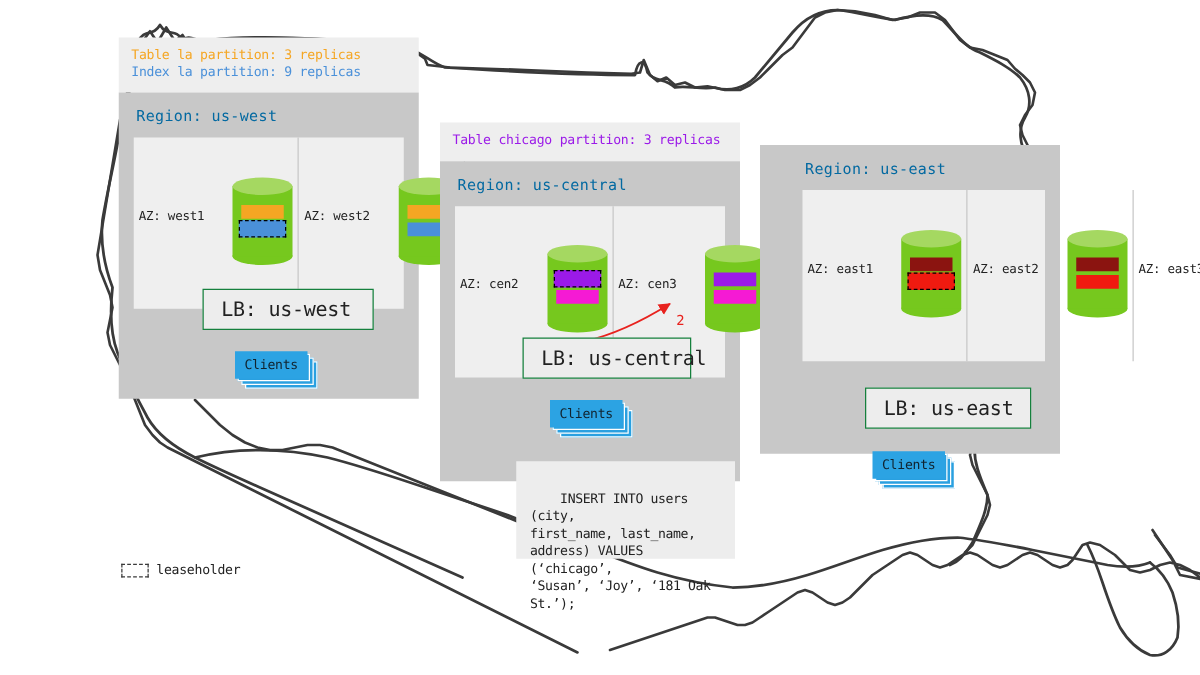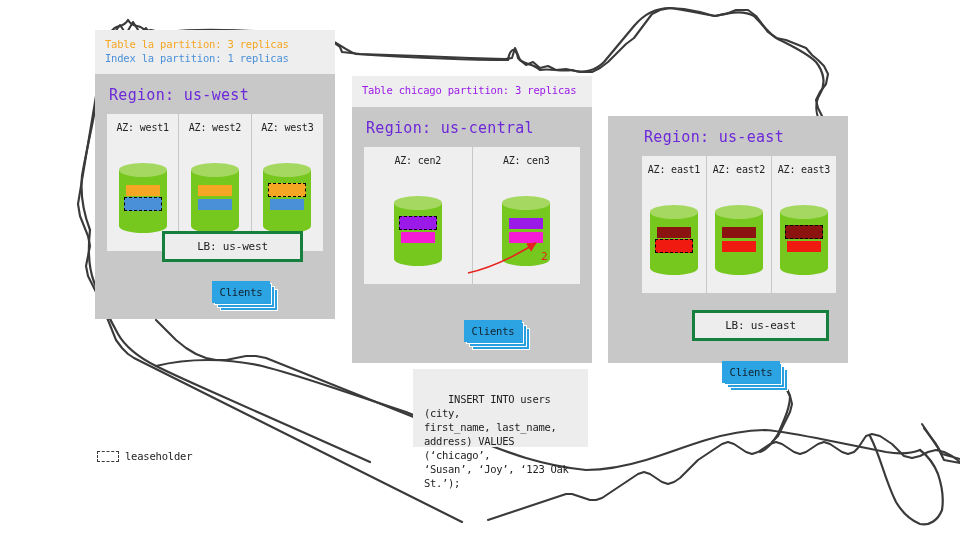--- a/index.html
+++ b/index.html
@@ -26,38 +26,38 @@
     white-space:nowrap;
   }
   .partition-line{display:block;}
 
   .region-box{
     background:#c8c8c8;
     box-sizing:border-box;
     padding:10px 12px 14px 12px;
   }
   .region-title{
-    color:#6d28d9;
-    font-size:15px;
+    color:#0369a1;
+    font-size:12px;
     letter-spacing:0.3px;
     margin:2px 0 10px 2px;
     white-space:nowrap;
   }
 
   .az-row{
     background:#efefef;
     display:flex;
     box-sizing:border-box;
   }
   .az-cell{
     flex:1;
     box-sizing:border-box;
     padding:8px 4px 12px 4px;
     display:flex;
-    flex-direction:column;
+    flex-direction:row;
     align-items:center;
     border-right:1px solid #c8c8c8;
     gap:23px;
   }
   .az-cell:last-child{border-right:none;}
   .az-label{
     font-size:10px;
     color:#222;
     letter-spacing:-0.2px;
     white-space:nowrap;
@@ -88,32 +88,31 @@
     border:1.6px dashed #000;
     left:5px;width:38px;height:14px;
   }
   .stripe.s1.lease{top:20px;}
   .stripe.s2.lease{top:34px;}
 
   
   .lb-box{
     position:absolute;
     background:#ededed;
-    border:3px solid #15803d;
-    font-size:11px;
+    border:1px solid #15803d;
+    font-size:16px;
     color:#222;
     letter-spacing:-0.2px;
     white-space:nowrap;
     padding:6px 14px;
     z-index:12;
-    text-align:center;
-  }
-
-  
-  .clients-wrap{position:absolute;z-index:10;margin-left:24px;}
+  }
+
+  
+  .clients-wrap{position:absolute;z-index:10;}
   .clients-stack{position:relative;width:62px;height:26px;}
   .clients-stack .sh{
     position:absolute;width:58px;height:22px;
     background:#2aa0e0;border:1px solid #ffffff;box-sizing:border-box;
   }
   .clients-stack .sh3{left:8px;top:8px;}
   .clients-stack .sh2{left:5px;top:5px;}
   .clients-stack .sh1{left:2px;top:2px;}
   .clients-face{
     position:absolute;left:0;top:0;width:58px;height:22px;
@@ -250,21 +249,21 @@
       <path d="M920,450 C928,456 934,464 938,474 C942,486 944,498 942,510
                C938,520 930,526 920,524 C910,520 902,512 896,502
                C890,490 886,478 882,466 C878,454 874,444 870,436"></path>
     </g>
   </svg>
 
   <div class="cluster" style="left:95px;top:30px;width:240px;">
 
     <div class="partition-box" style="width:240px;">
       <span class="partition-line" style="color:#f5a623;">Table la partition: 3 replicas</span>
-      <span class="partition-line" style="color:#4a90d9;">Index la partition: 1 replicas</span>
+      <span class="partition-line" style="color:#4a90d9;">Index la partition: 9 replicas</span>
     </div>
 
     <div class="region-box" style="width:240px;height:245px;">
       <div class="region-title">Region: us-west</div>
 
       <div class="az-row" style="height:137px;">
         <div class="az-cell">
           <div class="az-label">AZ: west1</div>
           <div class="cyl">
             <div class="cyl-bottom"></div>
@@ -308,21 +307,21 @@
       <div class="sh sh2"></div>
       <div class="sh sh1"></div>
       <div class="clients-face">
         <span>Clients</span>
       </div>
     </div>
   </div>
 
   <div class="cluster" style="left:352px;top:76px;width:240px;">
 
-    <div class="partition-box" style="width:240px;">
+    <div class="partition-box" style="width:240px;margin-top:22px;">
       <span class="partition-line" style="color:#9b1ae8;">Table chicago partition: 3 replicas</span>
     </div>
 
     <div class="region-box" style="width:240px;height:256px;">
       <div class="region-title">Region: us-central</div>
 
       <div class="az-row" style="height:137px;">
         <div class="az-cell">
           <div class="az-label">AZ: cen2</div>
           <div class="cyl">
@@ -340,20 +339,23 @@
             <div class="cyl-body"></div>
             <div class="cyl-top"></div>
             <div class="stripe s1" style="background:#9b1ae8;"></div>
             <div class="stripe s2" style="background:#f51ad4;"></div>
           </div>
         </div>
       </div>
     </div>
   </div>
 
+  <div class="lb-box" style="left:418px;top:270px;width:105px;">
+    <span>LB: us-central</span>
+  </div>
 
   <div class="clients-wrap" style="left:440px;top:320px;">
     <div class="clients-stack">
       <div class="sh sh3"></div>
       <div class="sh sh2"></div>
       <div class="sh sh1"></div>
       <div class="clients-face">
         <span>Clients</span>
       </div>
     </div>
@@ -412,21 +414,21 @@
       <div class="clients-face">
         <span>Clients</span>
       </div>
     </div>
   </div>
 
   <div class="sql-box" style="left:413px;top:369px;width:175px;height:78px;">
     <span>INSERT INTO users (city,
 first_name, last_name,
 address) VALUES (‘chicago’,
-‘Susan’, ‘Joy’, ‘123 Oak
+‘Susan’, ‘Joy’, ‘181 Oak
 St.’);</span>
   </div>
 
   <svg id="arrow-layer" viewBox="0 0 960 540">
     <defs>
       <marker id="redhead" markerWidth="7" markerHeight="7" refX="5.5" refY="3" orient="auto">
         <path d="M0,0 L6,3 L0,6 Z" fill="#e8221e"></path>
       </marker>
     </defs>
     <path d="M468,273 C490,268 512,258 536,243" fill="none" stroke="#e8221e" stroke-width="1.6" marker-end="url(#redhead)"></path>

